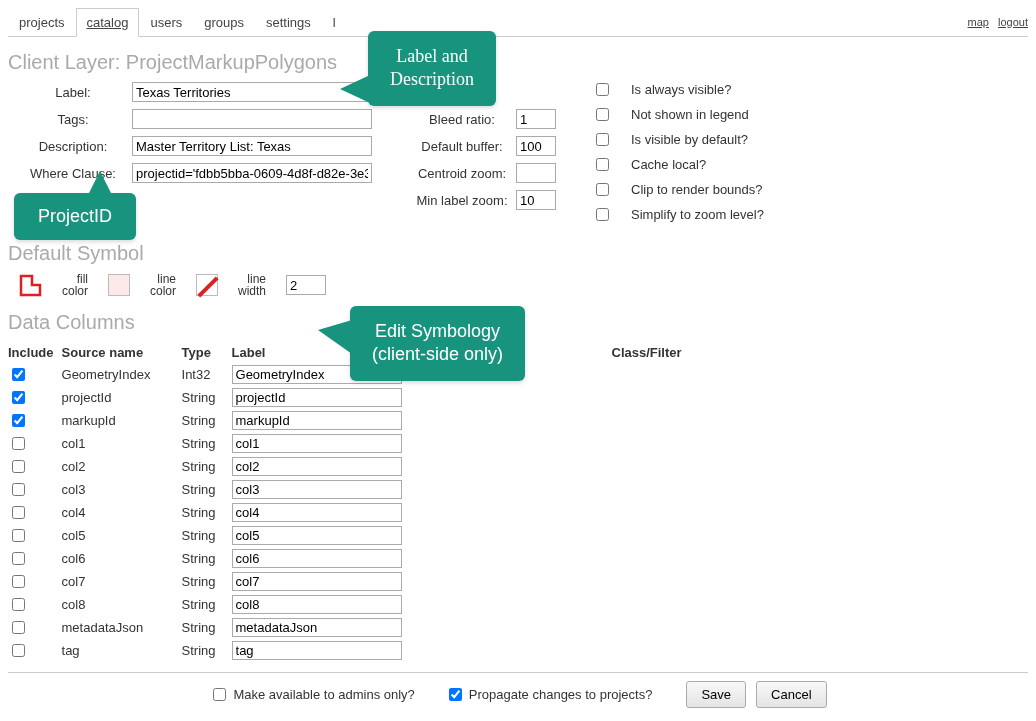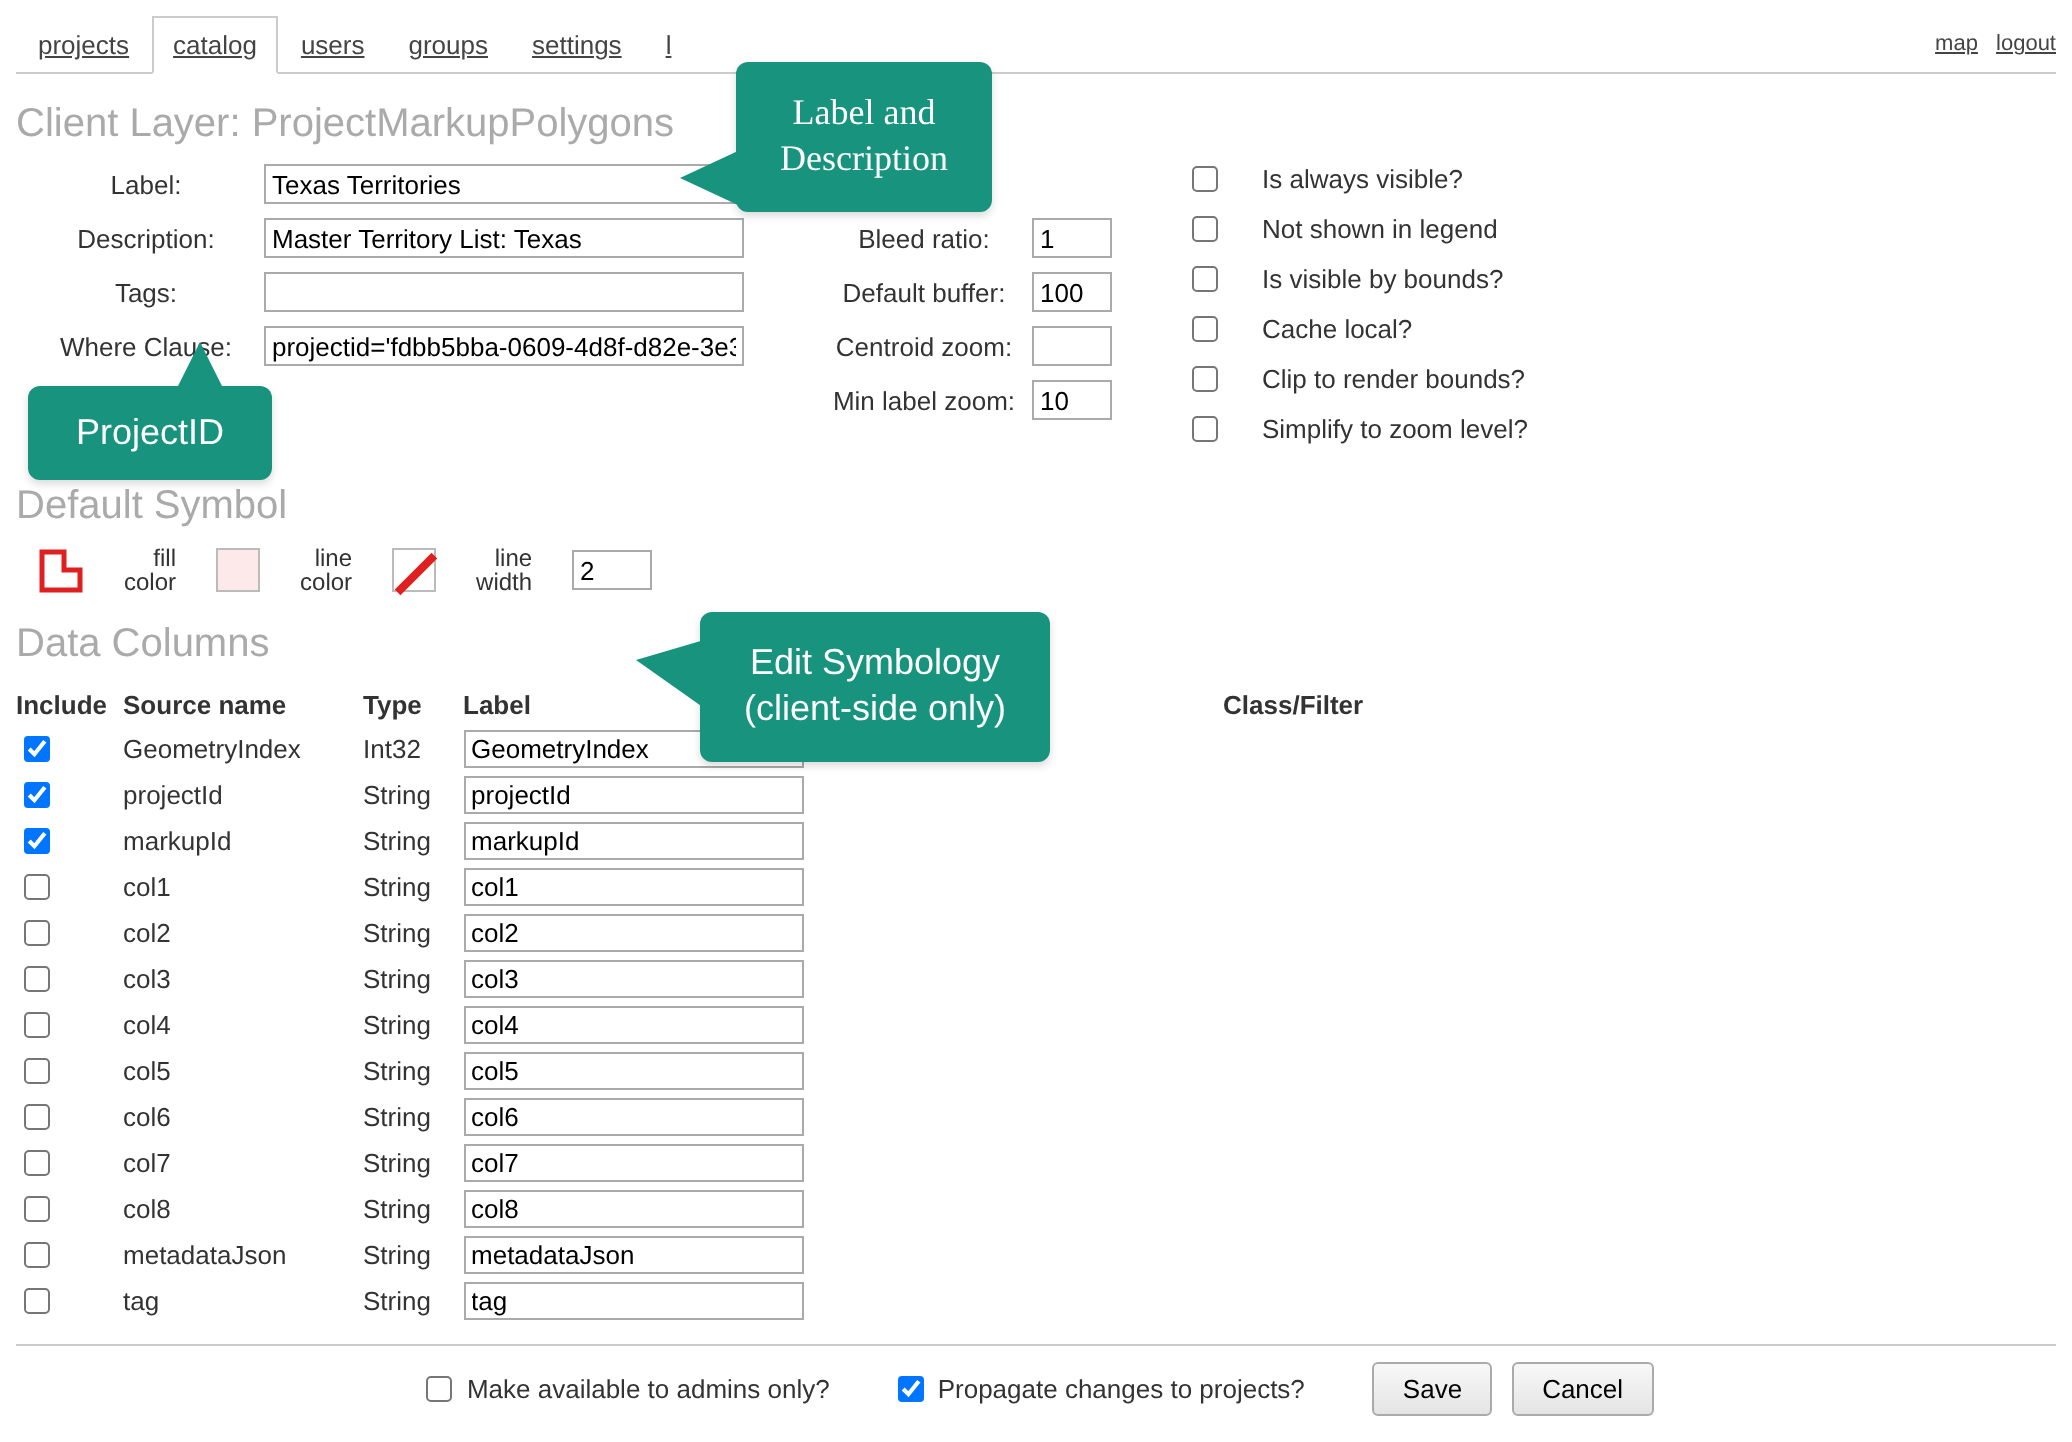--- a/index.html
+++ b/index.html
@@ -14,21 +14,20 @@
   .nav {
     display: flex;
     align-items: center;
     border-bottom: 1px solid #ccc;
     padding-bottom: 0;
   }
   .nav-tabs { display: flex; gap: 0; }
   .nav-tab {
     padding: 6px 10px;
     color: #444;
-    text-decoration: underline;
     cursor: pointer;
     border: 1px solid transparent;
     border-bottom: none;
   }
   .nav-tab.active {
     background: #fff;
     border: 1px solid #ccc;
     border-bottom: 1px solid #fff;
     margin-bottom: -1px;
     text-decoration: underline;
@@ -175,28 +174,28 @@
 
   <h2 class="section-title">Client Layer: ProjectMarkupPolygons</h2>
 
   <div class="form-grid">
     <div class="form-col">
       <div class="form-row">
         <label>Label:</label>
         <input type="text" class="w-240" value="Texas Territories" style="">
       </div>
       <div class="form-row">
+        <label>Tags:</label>
+        <input type="text" class="w-240" value="" style="">
+      </div>
+      <div class="form-row">
         <label>Description:</label>
         <input type="text" class="w-240" value="Master Territory List: Texas" style="">
       </div>
       <div class="form-row">
-        <label>Tags:</label>
-        <input type="text" class="w-240" value="" style="">
-      </div>
-      <div class="form-row">
         <label>Where Clause:</label>
         <input type="text" class="w-240" value="projectid='fdbb5bba-0609-4d8f-d82e-3e3" style="">
       </div>
     </div>
 
     <div class="form-col mid">
       <div class="form-row">
         <label style="visibility:hidden">Max zoom:</label>
         <input type="text" class="w-40" style="visibility: hidden;" value="">
       </div>
@@ -222,21 +221,21 @@
       <div class="check-row">
           <input type="checkbox" style="">
           <span>Is always visible?</span>
         </div>
       <div class="check-row">
           <input type="checkbox" style="">
           <span>Not shown in legend</span>
         </div>
       <div class="check-row">
           <input type="checkbox" style="">
-          <span>Is visible by bounds?</span>
+          <span>Is visible by default?</span>
         </div>
       <div class="check-row">
           <input type="checkbox" style="">
           <span>Cache local?</span>
         </div>
       <div class="check-row">
           <input type="checkbox" style="">
           <span>Clip to render bounds?</span>
         </div>
       <div class="check-row">

